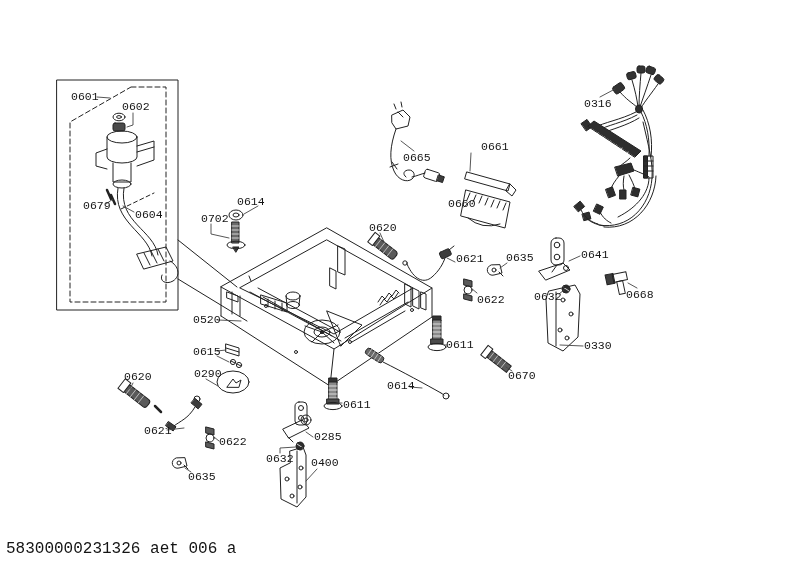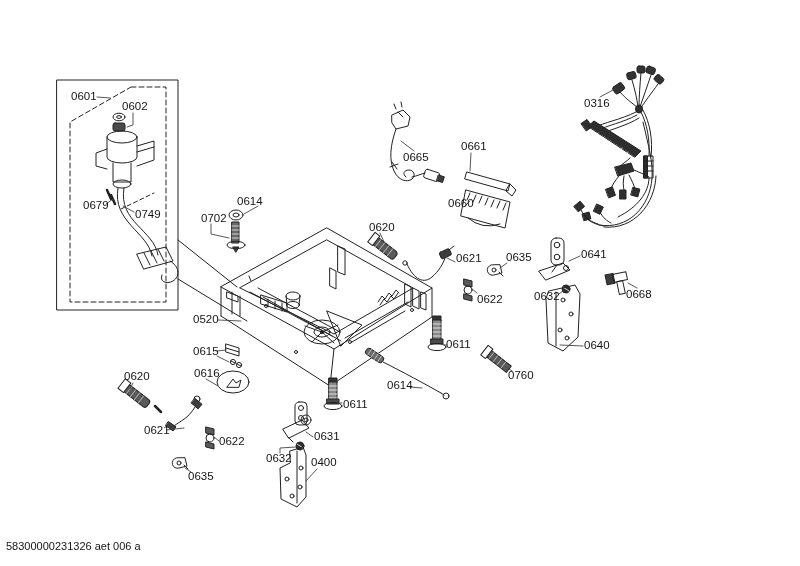--- a/index.html
+++ b/index.html
@@ -1,21 +1,21 @@
 <!DOCTYPE html>
 <html><head>
 <meta charset="utf-8">
 <style>
   html,body{margin:0;padding:0;background:#fff;}
   #stage{position:relative;width:800px;height:566px;background:#fff;overflow:hidden;
-         font-family:Liberation Sans, sans-serif;}
+         font-family:Liberation Mono, monospace;}
   #art{position:absolute;left:0;top:0;}
   .lbl{position:absolute;font-size:11.5px;line-height:1;color:#141414;white-space:nowrap;
        letter-spacing:0;}
-  .footer{position:absolute;font-size:11px;color:#141414;white-space:nowrap;}
+  .footer{position:absolute;font-size:16px;color:#141414;white-space:nowrap;}
   svg *{vector-effect:non-scaling-stroke;}
 </style>
 </head>
 <body>
 
 <div id="stage">
 
 <svg id="art" width="800" height="566" viewBox="0 0 800 566" fill="none" stroke="#222" stroke-width="1" stroke-linecap="round" stroke-linejoin="round">
 
   <g>
@@ -362,44 +362,44 @@
     <path d="M313,437 L306,432"></path>
     <path d="M280,453 L280,448 L296,447"></path>
     <path d="M317,469 L306,481"></path>
     <path d="M191,472 L185,468"></path>
   </g>
 </svg>
 
   <div class="lbl" style="left:71px;top:91px">0601</div>
   <div class="lbl" style="left:122px;top:101px">0602</div>
   <div class="lbl" style="left:83px;top:200px">0679</div>
-  <div class="lbl" style="left:135px;top:209px">0749</div>
+  <div class="lbl" style="left:135px;top:209px">0604</div>
   <div class="lbl" style="left:201px;top:213px">0702</div>
   <div class="lbl" style="left:237px;top:196px">0614</div>
   <div class="lbl" style="left:403px;top:152px">0665</div>
-  <div class="lbl" style="left:461px;top:141px">0661</div>
+  <div class="lbl" style="left:481px;top:141px">0661</div>
   <div class="lbl" style="left:448px;top:198px">0660</div>
   <div class="lbl" style="left:584px;top:98px">0316</div>
   <div class="lbl" style="left:369px;top:222px">0620</div>
   <div class="lbl" style="left:456px;top:253px">0621</div>
   <div class="lbl" style="left:506px;top:252px">0635</div>
   <div class="lbl" style="left:581px;top:249px">0641</div>
   <div class="lbl" style="left:477px;top:294px">0622</div>
   <div class="lbl" style="left:534px;top:291px">0632</div>
   <div class="lbl" style="left:626px;top:289px">0668</div>
   <div class="lbl" style="left:193px;top:314px">0520</div>
   <div class="lbl" style="left:446px;top:339px">0611</div>
-  <div class="lbl" style="left:584px;top:340px">0640</div>
+  <div class="lbl" style="left:584px;top:340px">0330</div>
   <div class="lbl" style="left:193px;top:346px">0615</div>
-  <div class="lbl" style="left:194px;top:368px">0616</div>
-  <div class="lbl" style="left:508px;top:370px">0760</div>
+  <div class="lbl" style="left:194px;top:368px">0290</div>
+  <div class="lbl" style="left:508px;top:370px">0670</div>
   <div class="lbl" style="left:124px;top:371px">0620</div>
   <div class="lbl" style="left:387px;top:380px">0614</div>
   <div class="lbl" style="left:343px;top:399px">0611</div>
   <div class="lbl" style="left:144px;top:425px">0621</div>
   <div class="lbl" style="left:219px;top:436px">0622</div>
-  <div class="lbl" style="left:314px;top:431px">0631</div>
+  <div class="lbl" style="left:314px;top:431px">0285</div>
   <div class="lbl" style="left:266px;top:453px">0632</div>
   <div class="lbl" style="left:311px;top:457px">0400</div>
   <div class="lbl" style="left:188px;top:471px">0635</div>
 
   <div class="footer" style="left:6px;top:540px">58300000231326 aet 006 a</div>
 </div>
 
 </body></html>

